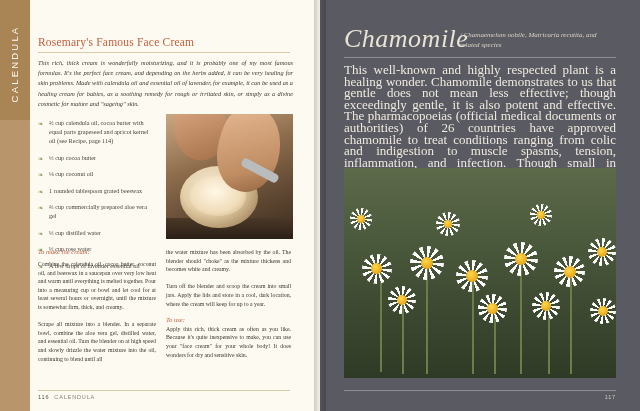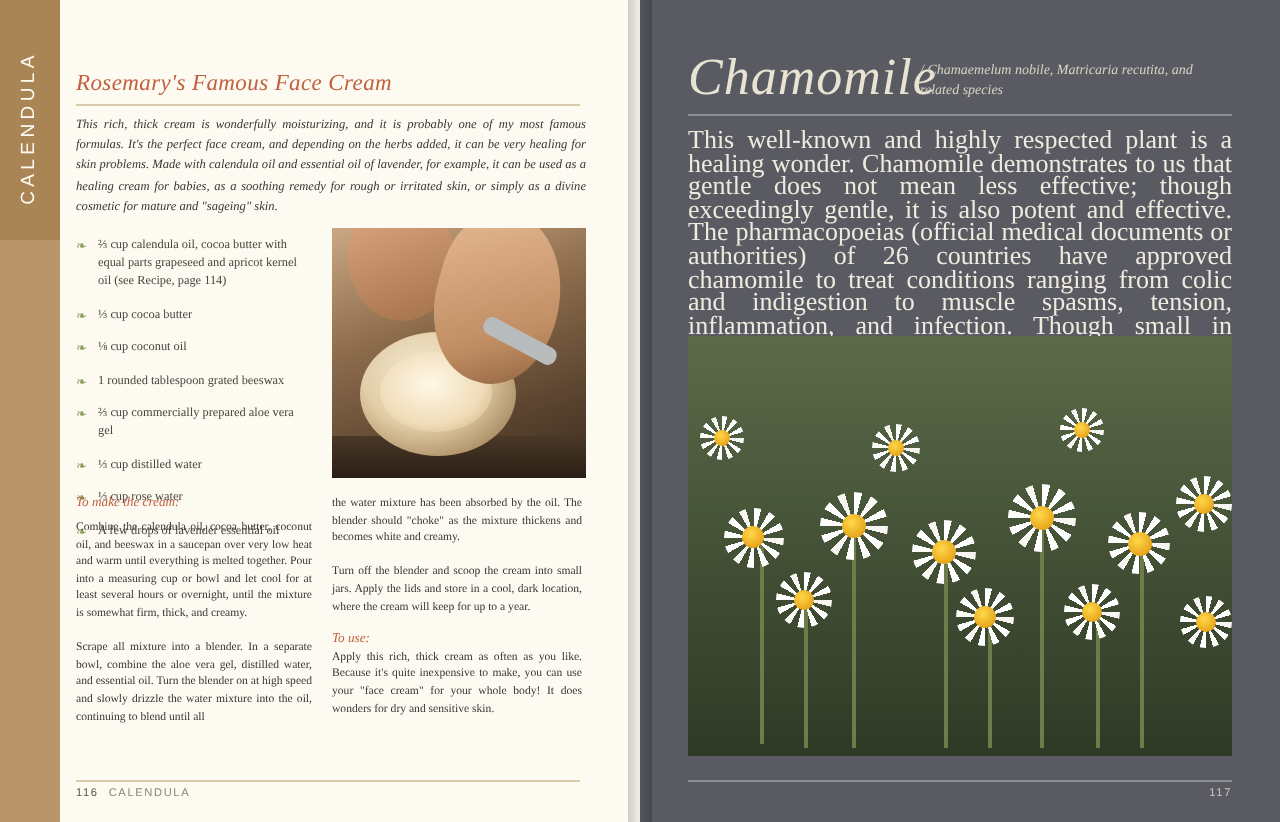--- a/index.html
+++ b/index.html
@@ -78,21 +78,20 @@
     width: 268px;
     height: 411px;
   }
   .recipe-title {
     position: absolute;
     left: 0;
     top: 36px;
     width: 250px;
     color: #c0603f;
     font-size: 11.5px;
-    font-style: italic;
     font-family: "Liberation Serif", serif;
     letter-spacing: 0.2px;
   }
   .title-rule {
     position: absolute;
     left: 0;
     top: 52px;
     width: 252px;
     height: 1px;
     background: #d8c9a8;

